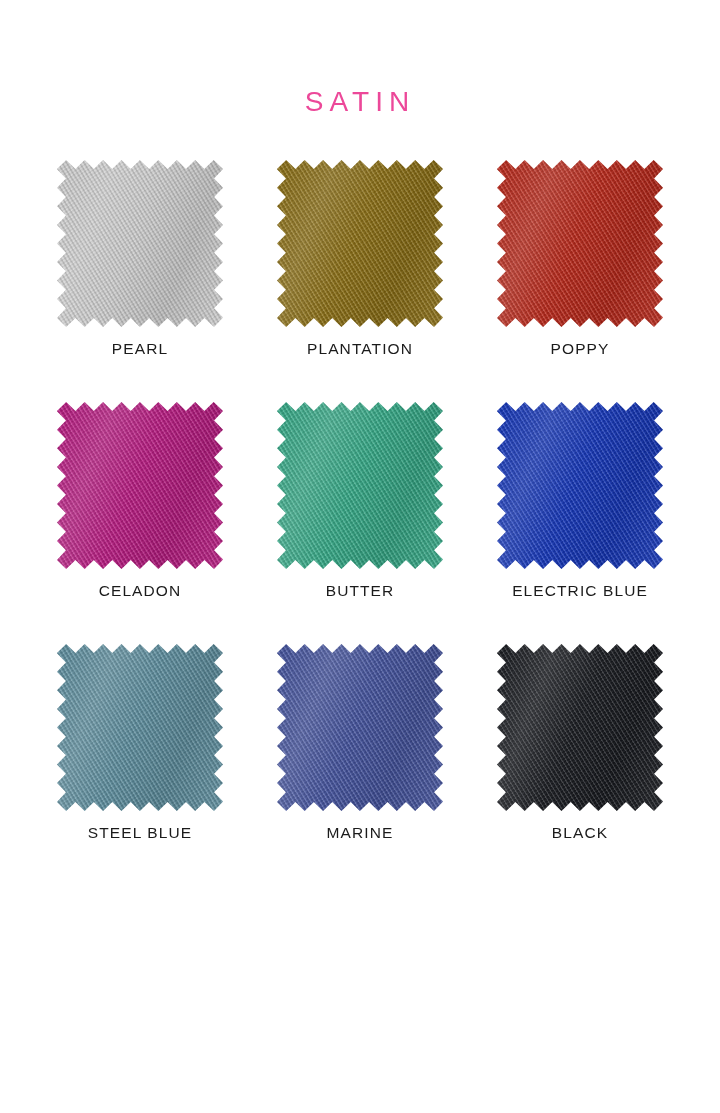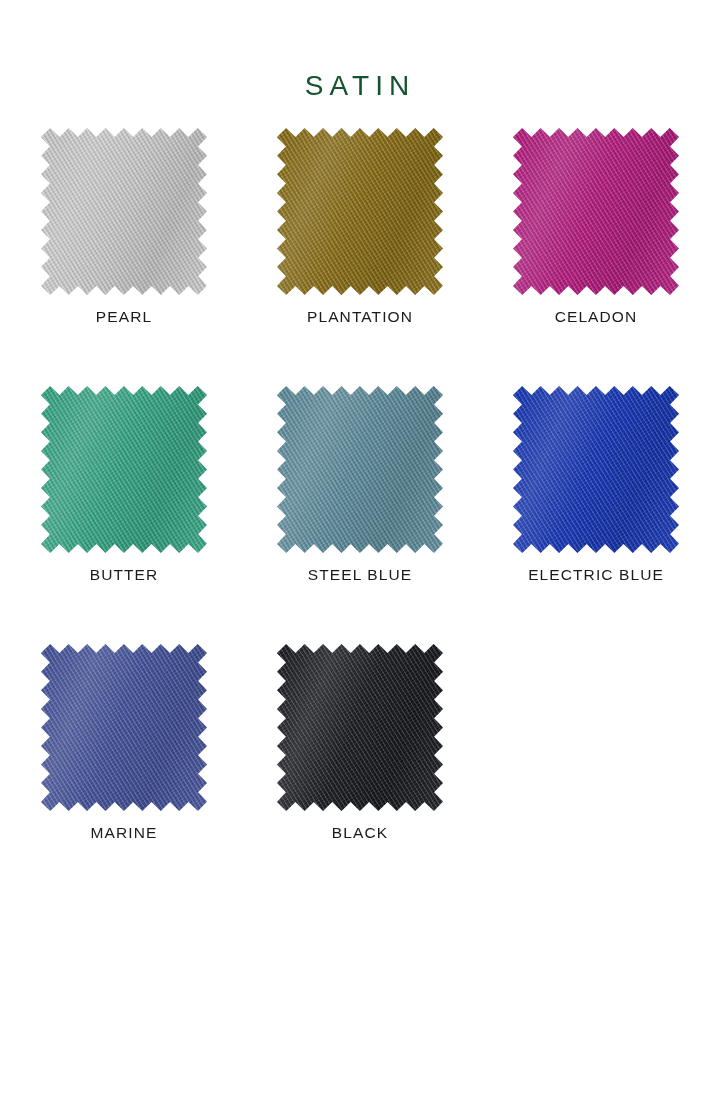--- a/index.html
+++ b/index.html
@@ -15,37 +15,36 @@
     overflow: hidden;
     position: relative;
   }
 
   
   .page-title {
     text-align: center;
     font-size: 28px;
     font-weight: 400;
     letter-spacing: 6px;
-    color: #14532d;
-    margin: 0;
+    color: #ec4899;
+    margin: 16px;
     padding-top: 72px;
     line-height: 1;
     font-family: "Liberation Sans", sans-serif;
   }
 
   
   .swatch-grid {
     margin: 0 auto;
     padding-top: 26px;
     width: 660px;
     display: grid;
     grid-template-columns: repeat(3, 220px);
     grid-auto-rows: 242px;
     justify-content: center;
-    gap: 16px;
   }
 
   .swatch-cell {
     width: 220px;
     height: 242px;
     display: flex;
     flex-direction: column;
     align-items: center;
     position: relative;
   }
@@ -203,44 +202,50 @@
       <div class="swatch-label">PEARL</div>
     </div>
     <div class="swatch-cell">
       <div class="swatch">
         <div class="swatch-fabric" style="background-color: rgb(135, 107, 18);"></div>
       </div>
       <div class="swatch-label">PLANTATION</div>
     </div>
     <div class="swatch-cell">
       <div class="swatch">
+        <div class="swatch-fabric" style="background-color: rgb(181, 37, 23);"></div>
+      </div>
+      <div class="swatch-label">POPPY</div>
+    </div>
+    <div class="swatch-cell">
+      <div class="swatch">
         <div class="swatch-fabric" style="background-color: rgb(180, 24, 126);"></div>
       </div>
       <div class="swatch-label">CELADON</div>
     </div>
     <div class="swatch-cell">
       <div class="swatch">
         <div class="swatch-fabric" style="background-color: rgb(50, 165, 131);"></div>
       </div>
       <div class="swatch-label">BUTTER</div>
     </div>
     <div class="swatch-cell">
       <div class="swatch">
+        <div class="swatch-fabric" style="background-color: rgb(18, 51, 181);"></div>
+      </div>
+      <div class="swatch-label">ELECTRIC BLUE</div>
+    </div>
+    <div class="swatch-cell">
+      <div class="swatch">
         <div class="swatch-fabric" style="background-color: rgb(91, 139, 155);"></div>
       </div>
       <div class="swatch-label">STEEL BLUE</div>
     </div>
     <div class="swatch-cell">
       <div class="swatch">
-        <div class="swatch-fabric" style="background-color: rgb(18, 51, 181);"></div>
-      </div>
-      <div class="swatch-label">ELECTRIC BLUE</div>
-    </div>
-    <div class="swatch-cell">
-      <div class="swatch">
         <div class="swatch-fabric" style="background-color: rgb(65, 80, 154);"></div>
       </div>
       <div class="swatch-label">MARINE</div>
     </div>
     <div class="swatch-cell">
       <div class="swatch">
         <div class="swatch-fabric" style="background-color: rgb(22, 24, 29);"></div>
       </div>
       <div class="swatch-label">BLACK</div>
     </div>

